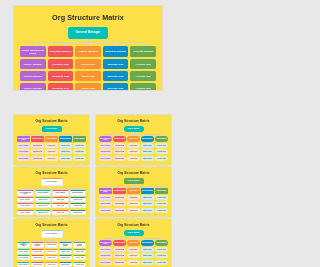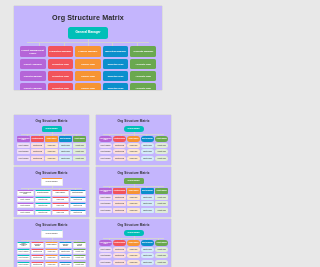--- a/index.html
+++ b/index.html
@@ -5,21 +5,21 @@
   html,body{margin:0;padding:0;}
   body{
     width:176px;height:267px;overflow:hidden;
     background:#e8e8e8;
     font-family:"Liberation Sans",sans-serif;
     -webkit-font-smoothing:antialiased;
   }
   .page{position:relative;width:176px;height:267px;}
 
   
-  .slide{position:absolute;background:#c4b5fd;box-shadow:0 0 1px rgba(0,0,0,.30);overflow:hidden;}
+  .slide{position:absolute;background:#fde047;box-shadow:0 0 1px rgba(0,0,0,.30);overflow:hidden;}
   .hero{left:14px;top:6px;width:148px;height:84px;}
   .thumb{width:75px;height:50px;}
   .t-r1{top:115px}.t-r2{top:167px}.t-r3{top:219px}
   .t-c1{left:14px}.t-c2{left:96px}
 
   
   .title{
     text-align:center;color:#2b2b2b;font-weight:bold;
     letter-spacing:.1px;white-space:nowrap;overflow:hidden;
   }

